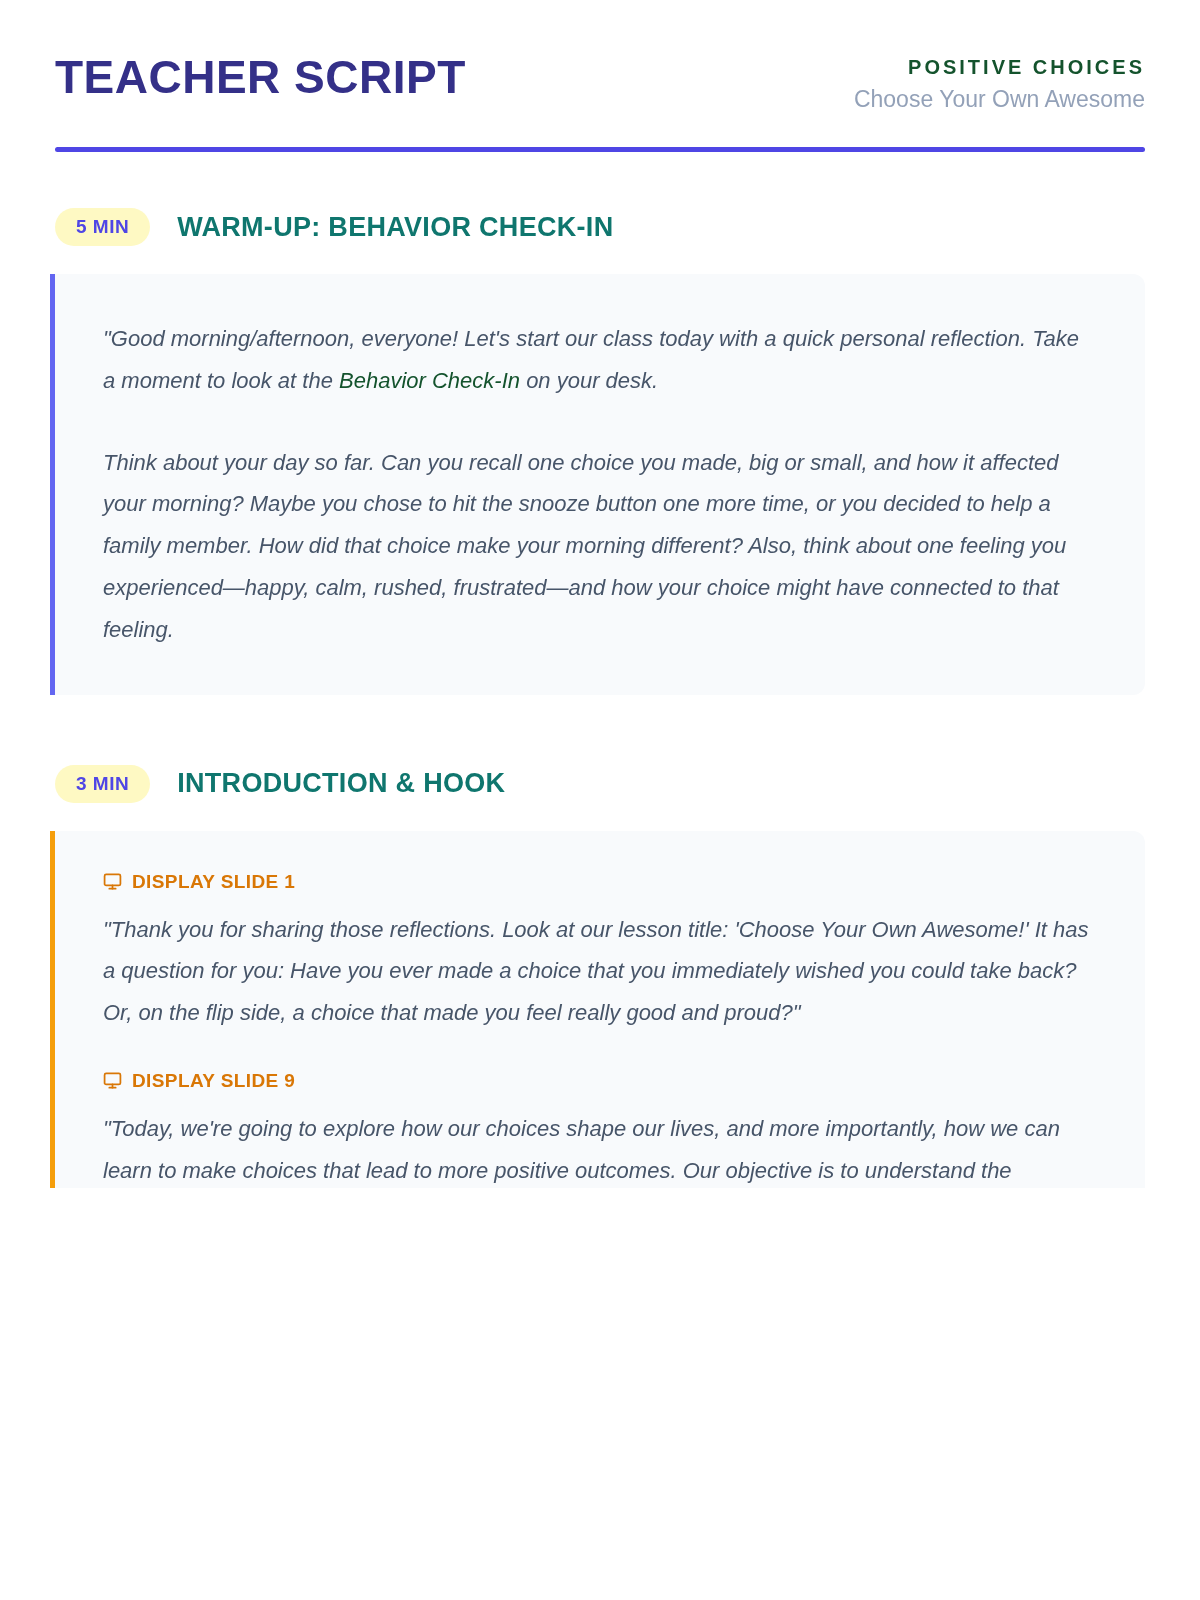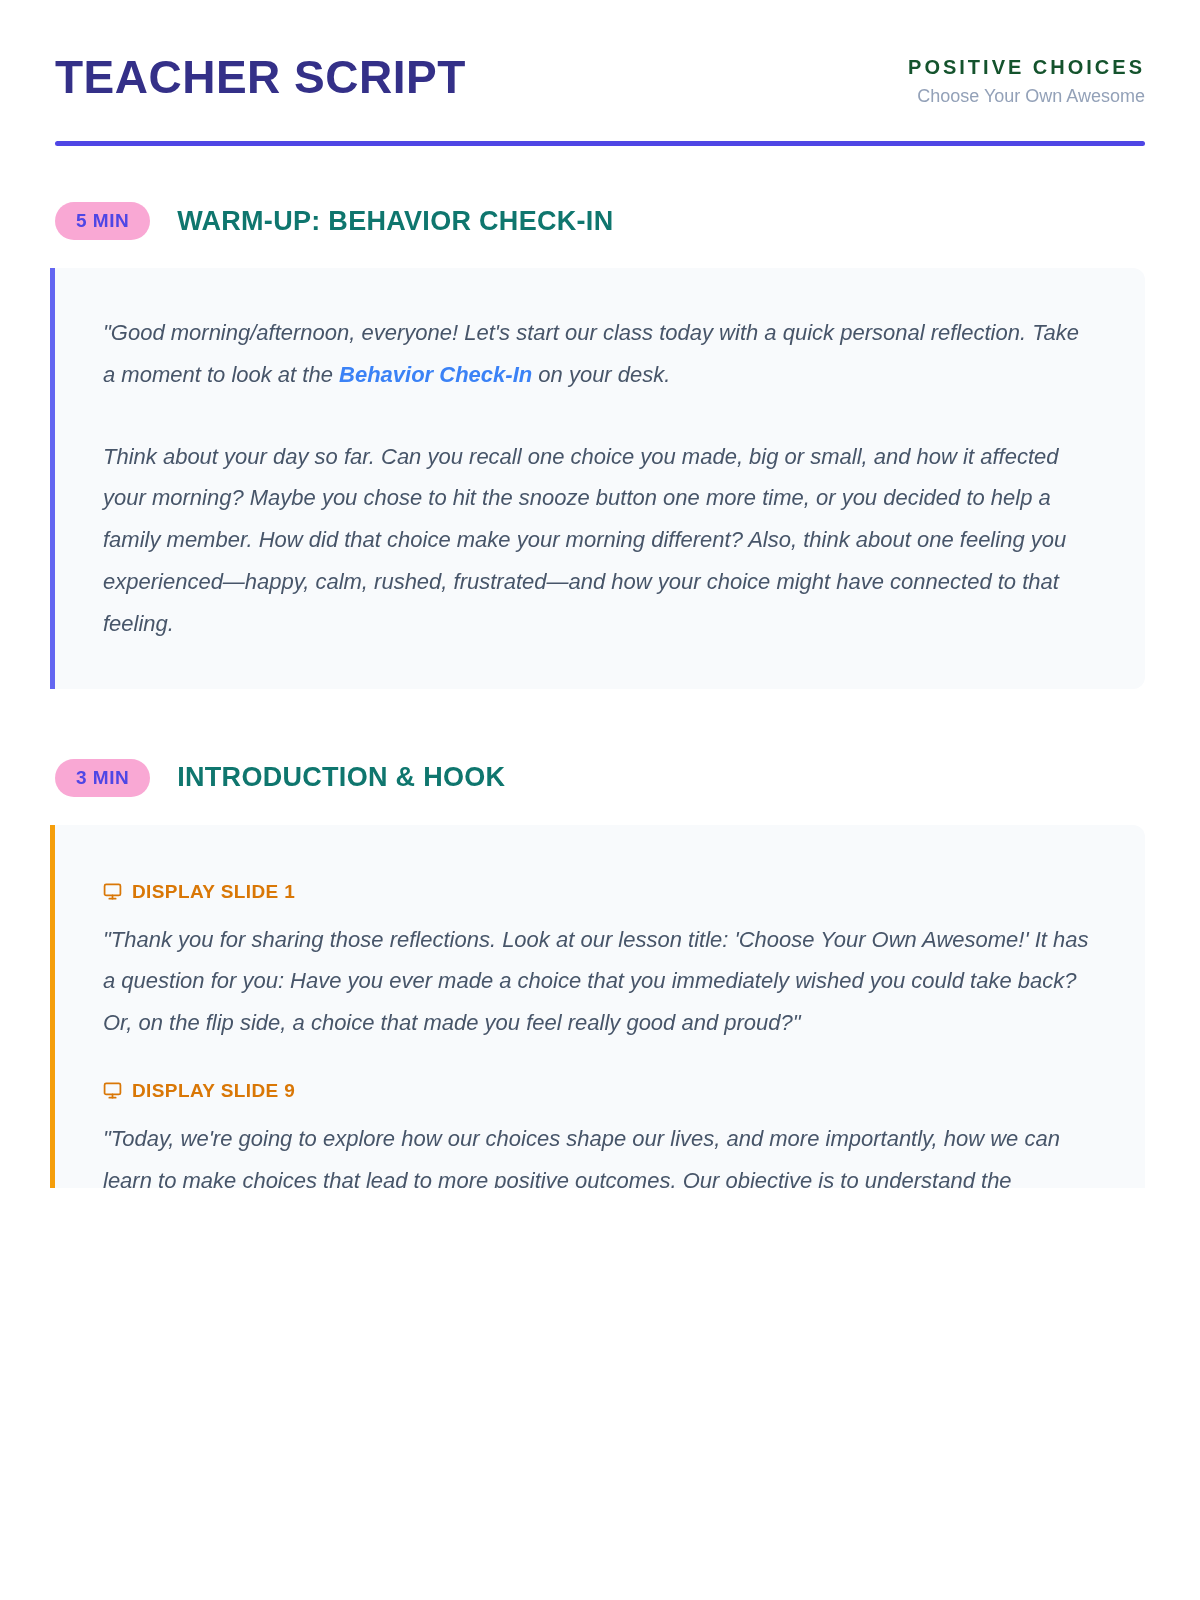--- a/index.html
+++ b/index.html
@@ -12,30 +12,30 @@
   .header { display: flex; justify-content: space-between; align-items: flex-start; padding-top: 52px; }
   .page-title {
     font-size: 46px; font-weight: 900; letter-spacing: 0.5px;
     color: #343088; line-height: 1.1;
   }
   .brand { text-align: right; padding-top: 4px; }
   .brand-name {
     font-size: 20px; font-weight: 700; letter-spacing: 3px;
     color: #14532d;
   }
-  .brand-tagline { font-size: 18px; color: #93a1b8; margin-top: 7px; }
+  .brand-tagline { font-size: 23px; color: #93a1b8; margin-top: 7px; }
 
   .divider { height: 5px; background: #4f46e5; border-radius: 3px; margin-top: 34px; }
 
   
   .section-head { display: flex; align-items: center; gap: 27px; }
   .section-head.first { margin-top: 56px; }
   .section-head.second { margin-top: 70px; text-align: center; }
   .duration-badge {
-    background: #f9a8d4; color: #4f46e5;
+    background: #fef9c3; color: #4f46e5;
     font-size: 19px; font-weight: 700;
     padding: 8px 21px; border-radius: 999px; letter-spacing: 0.5px;
     flex: 0 0 auto;
   }
   .section-title {
     font-size: 27px; font-weight: 800; letter-spacing: 0.3px; color: #0f766e;
   }
 
   
   .script-block {
@@ -45,34 +45,34 @@
     border-radius: 0 12px 12px 0;
     padding: 44px 52px 44px 48px;
   }
   .script-block.amber { border-left-color: #f59e0b; padding-top: 40px; }
 
   .script-par {
     font-size: 22px; font-style: italic; color: #475569;
     line-height: 1.9; margin-bottom: 40px;
   }
   .script-par:last-child { margin-bottom: 0; }
-  .script-par strong { font-weight: 700; color: #3b82f6; }
+  .script-par strong { font-weight: 400; color: #14532d; }
 
   
   .meta-row { display: flex; align-items: center; gap: 46px; margin-top: 32px; color: #5d6e85; }
   .meta-item { display: flex; align-items: center; gap: 11px; font-size: 21px; }
   .meta-item svg { flex: 0 0 auto; display: block; }
 
   
   .slide-label {
     display: flex; align-items: center; gap: 10px;
     color: #d97706; font-size: 19px; font-weight: 700; letter-spacing: 0.4px;
     margin: 36px 0 16px 0;
   }
-  .slide-label:first-child { margin-top: 16px; }
+  .slide-label:first-child { margin-top: 0; }
   .slide-label svg { display: block; }
 </style>
 </head>
 <body>
 
 <div class="page">
 
   <div class="header">
     <h1 class="page-title">TEACHER SCRIPT</h1>
     <div class="brand">

